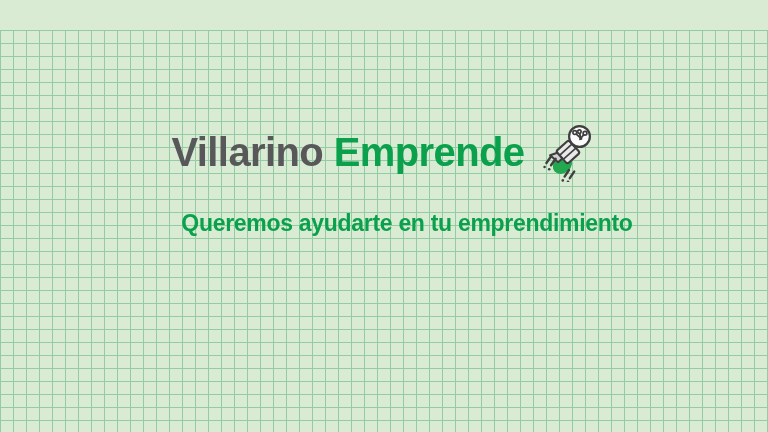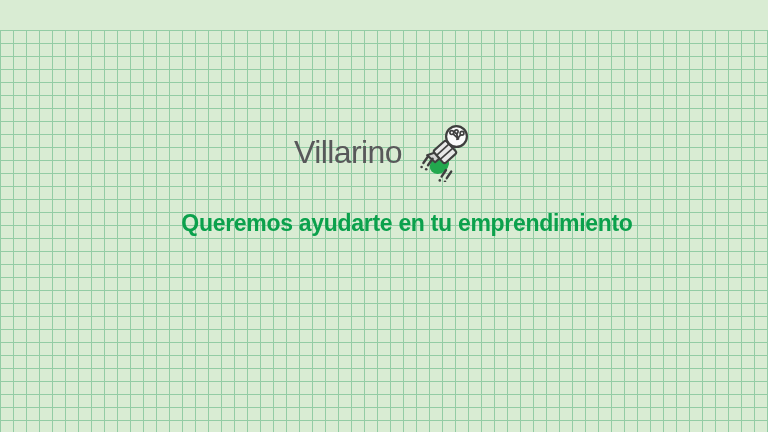--- a/index.html
+++ b/index.html
@@ -53,22 +53,22 @@
     margin-top: 122px;
     display: flex;
     flex-direction: row;
     align-items: center;
     justify-content: center;
     gap: 0;
   }
 
   .title-text {
     font-family: "Liberation Sans", sans-serif;
-    font-size: 32px;
-    font-weight: normal;
+    font-size: 40px;
+    font-weight: bold;
     letter-spacing: -0.6px;
     line-height: 1;
     white-space: pre;
   }
   #title-word-1 { color: #58585a; }
   #title-word-2 { color: #0ba14c; }
 
   #logo-icon {
     margin-left: 16px;
     width: 56px;
@@ -92,20 +92,21 @@
 <body>
 
 <div id="banner">
 
   <div id="grid-overlay"></div>
 
   <div id="content">
 
     <div id="title-row">
       <span class="title-text" id="title-word-1">Villarino</span>
+      <span class="title-text" id="title-word-2"> Emprende</span>
 
       <svg id="logo-icon" viewBox="0 0 56 60" xmlns="http://www.w3.org/2000/svg">
 
         <ellipse cx="21.5" cy="42.5" rx="10.5" ry="8.5" transform="rotate(-42 21.5 42.5)" fill="#22a84e"></ellipse>
 
         <g transform="rotate(-42 27 30)">
           <rect x="18.5" y="21.5" width="17" height="17" rx="2.2" fill="#e9e9e9" stroke="#3f3f3f" stroke-width="2.1"></rect>
           <line x1="18.5" y1="26.8" x2="35.5" y2="26.8" stroke="#3f3f3f" stroke-width="1.7"></line>
           <line x1="18.5" y1="32.3" x2="35.5" y2="32.3" stroke="#3f3f3f" stroke-width="1.7"></line>
 

